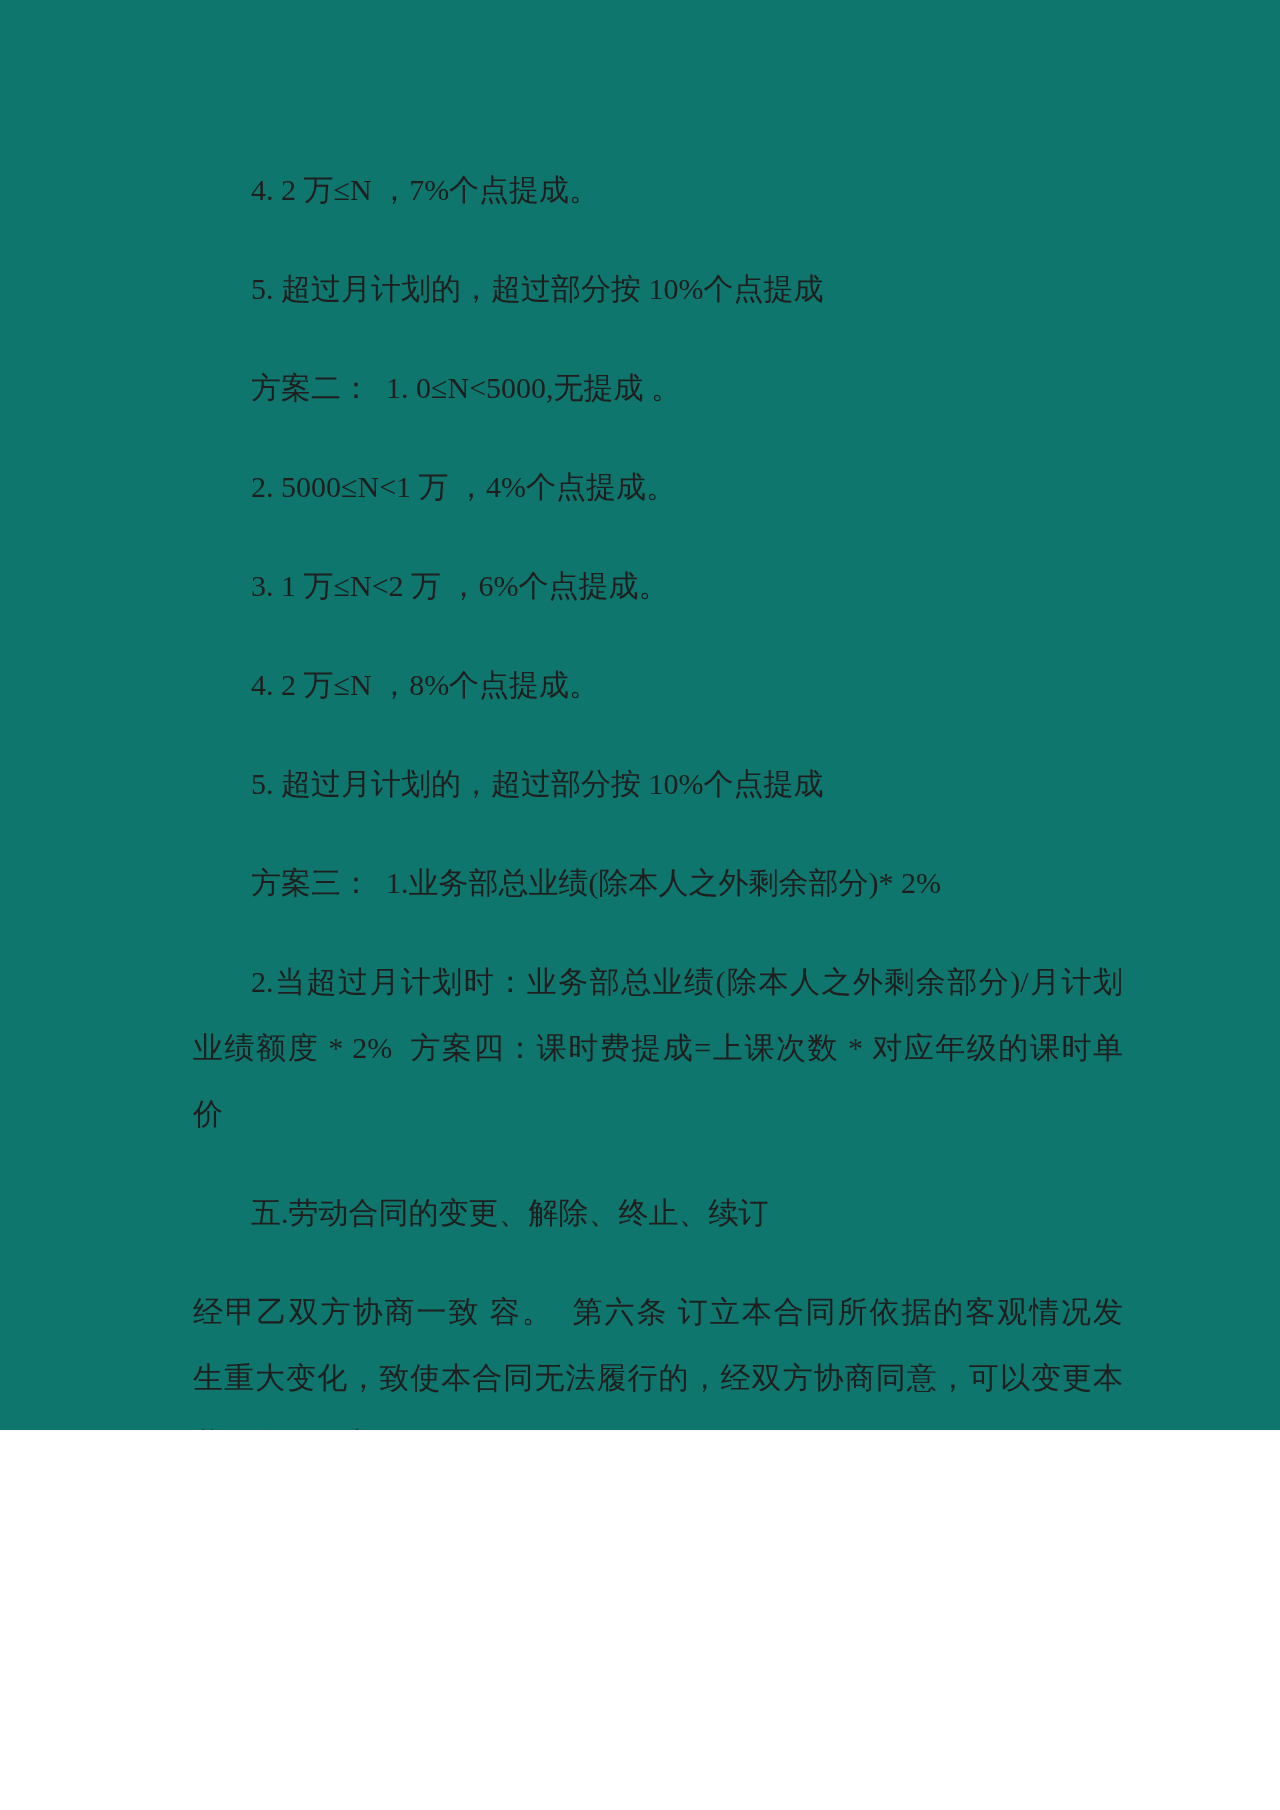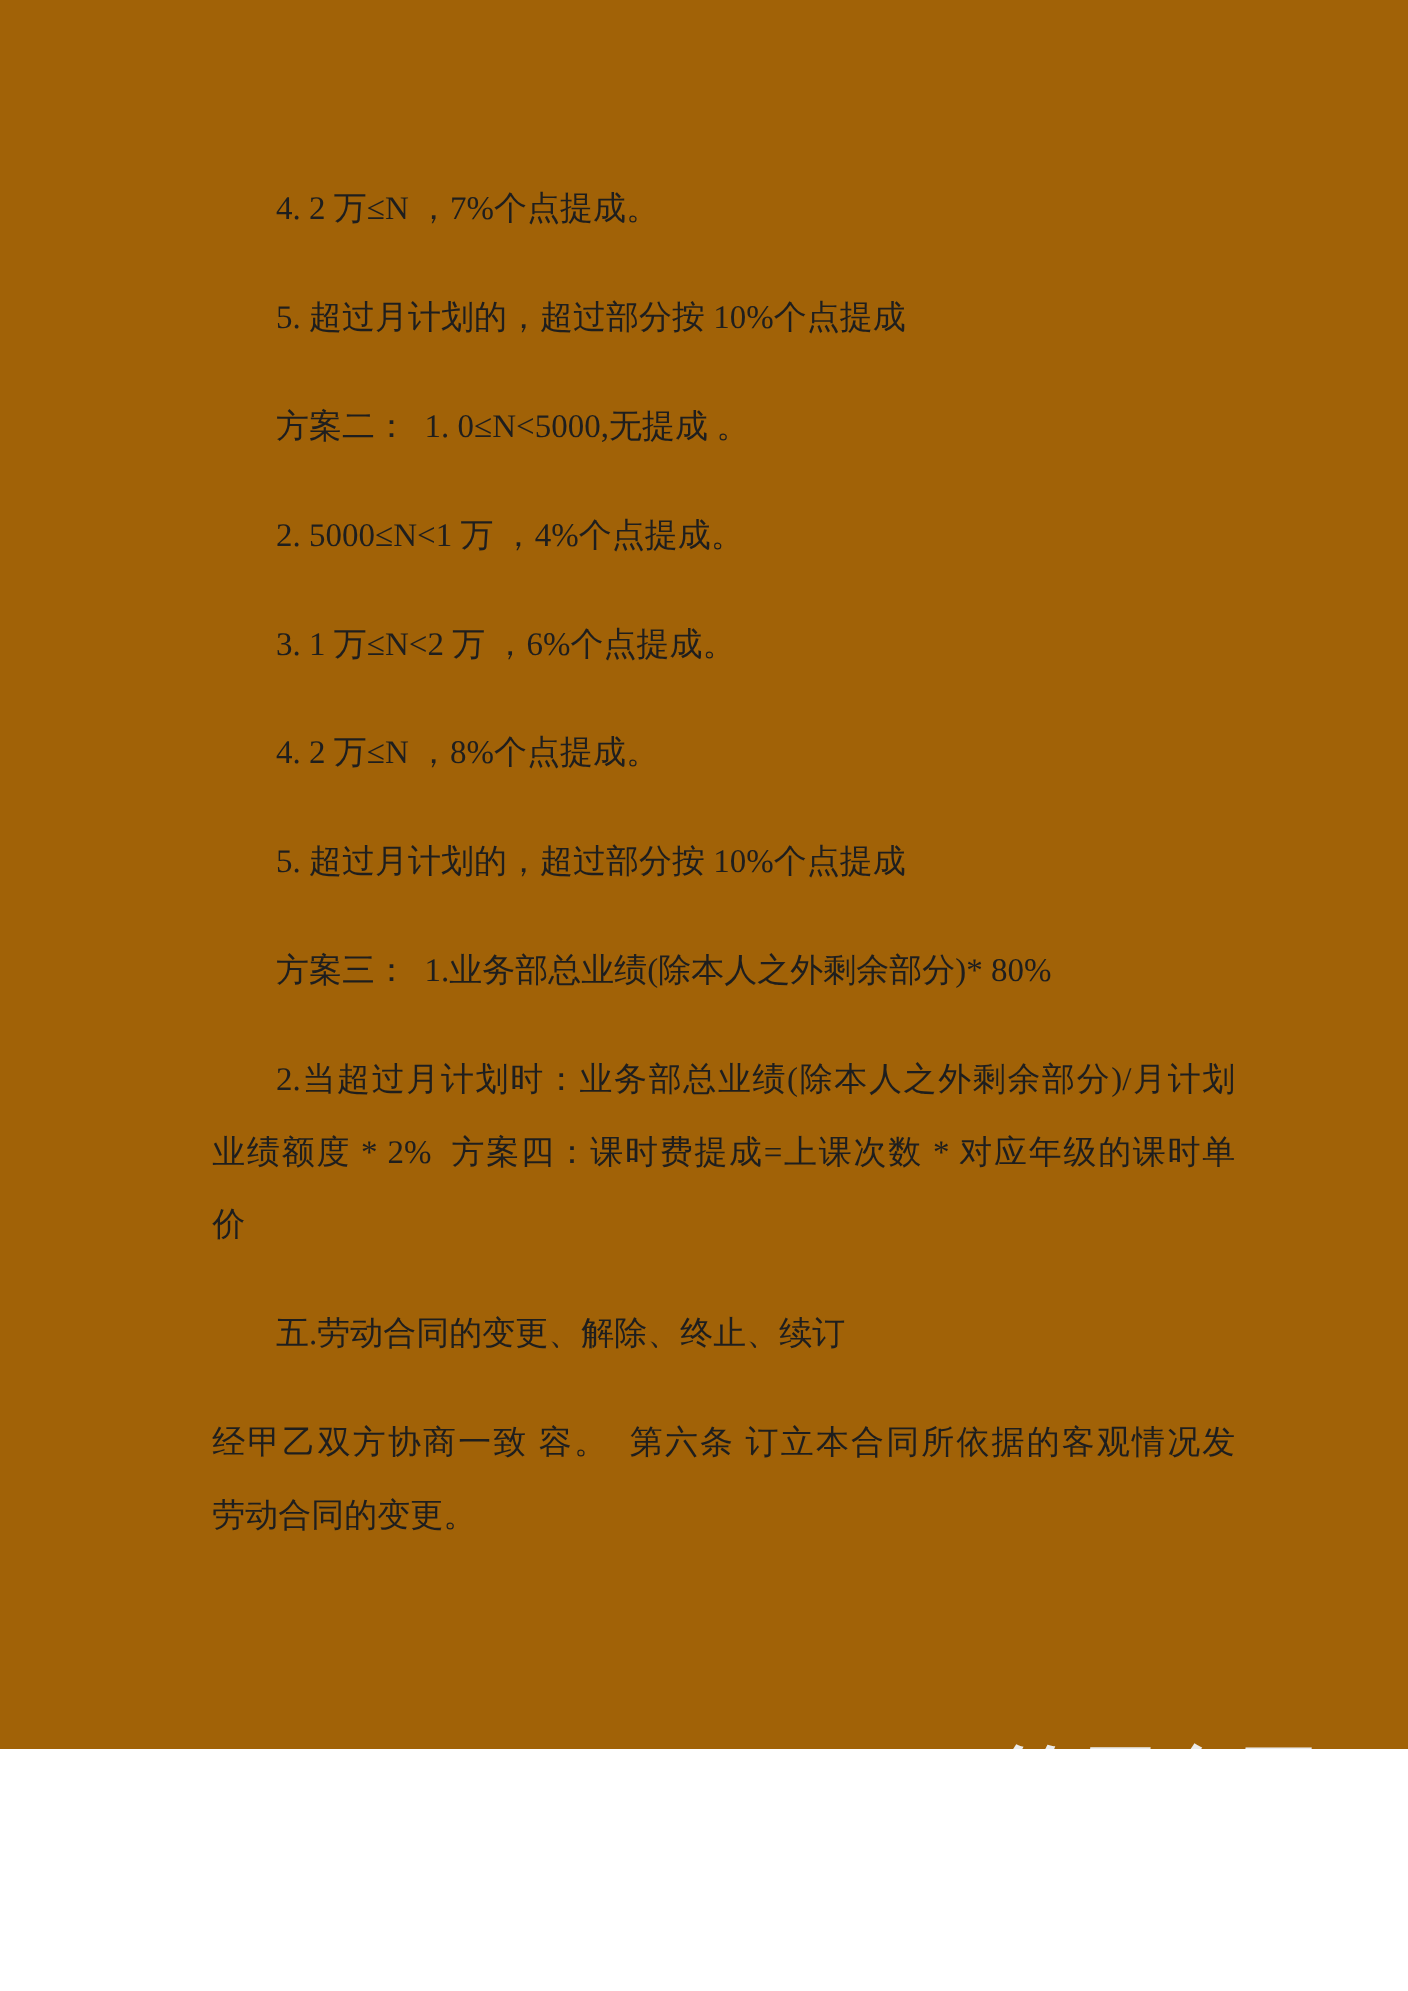--- a/index.html
+++ b/index.html
@@ -3,22 +3,22 @@
 <meta charset="utf-8">
 <style>
   html, body {
     margin: 0;
     padding: 0;
     background: #ffffff;
   }
   .page {
     position: relative;
     width: 1280px;
-    height: 1590px;
-    background: #a16207;
+    height: 1430px;
+    background: #0f766e;
     overflow: hidden;
     font-family: "Liberation Serif", "DejaVu Serif", serif;
   }
   .body {
     position: absolute;
     left: 193px;
     top: 157px;
     width: 930px;
     color: #1e1e1e;
     font-size: 30px;
@@ -94,35 +94,36 @@
 
     <div class="para">
       <div class="line indent">4. 2 万≤N ，8%个点提成。</div>
     </div>
 
     <div class="para">
       <div class="line indent">5. 超过月计划的，超过部分按 10%个点提成</div>
     </div>
 
     <div class="para">
-      <div class="line indent">方案三：  1.业务部总业绩(除本人之外剩余部分)* 80%</div>
+      <div class="line indent">方案三：  1.业务部总业绩(除本人之外剩余部分)* 2%</div>
     </div>
 
     <div class="para">
       <div class="line indent fill">2.当超过月计划时：业务部总业绩(除本人之外剩余部分)/月计划</div>
       <div class="line fill">业绩额度 * 2%  方案四：课时费提成=上课次数 * 对应年级的课时单</div>
       <div class="line">价</div>
     </div>
 
     <div class="para">
       <div class="line indent kai">五.劳动合同的变更、解除、终止、续订</div>
     </div>
 
     <div class="para">
       <div class="line fill">经甲乙双方协商一致 容。  第六条 订立本合同所依据的客观情况发</div>
+      <div class="line fill">生重大变化，致使本合同无法履行的，经双方协商同意，可以变更本</div>
       <div class="line">劳动合同的变更。</div>
     </div>
 
 
   </div>
 
   <div class="watermark" style="color: rgb(235, 235, 235);">
     <div class="wm-title">简用合同</div>
     <div class="wm-sub">源文件下载无水印</div>
   </div>

